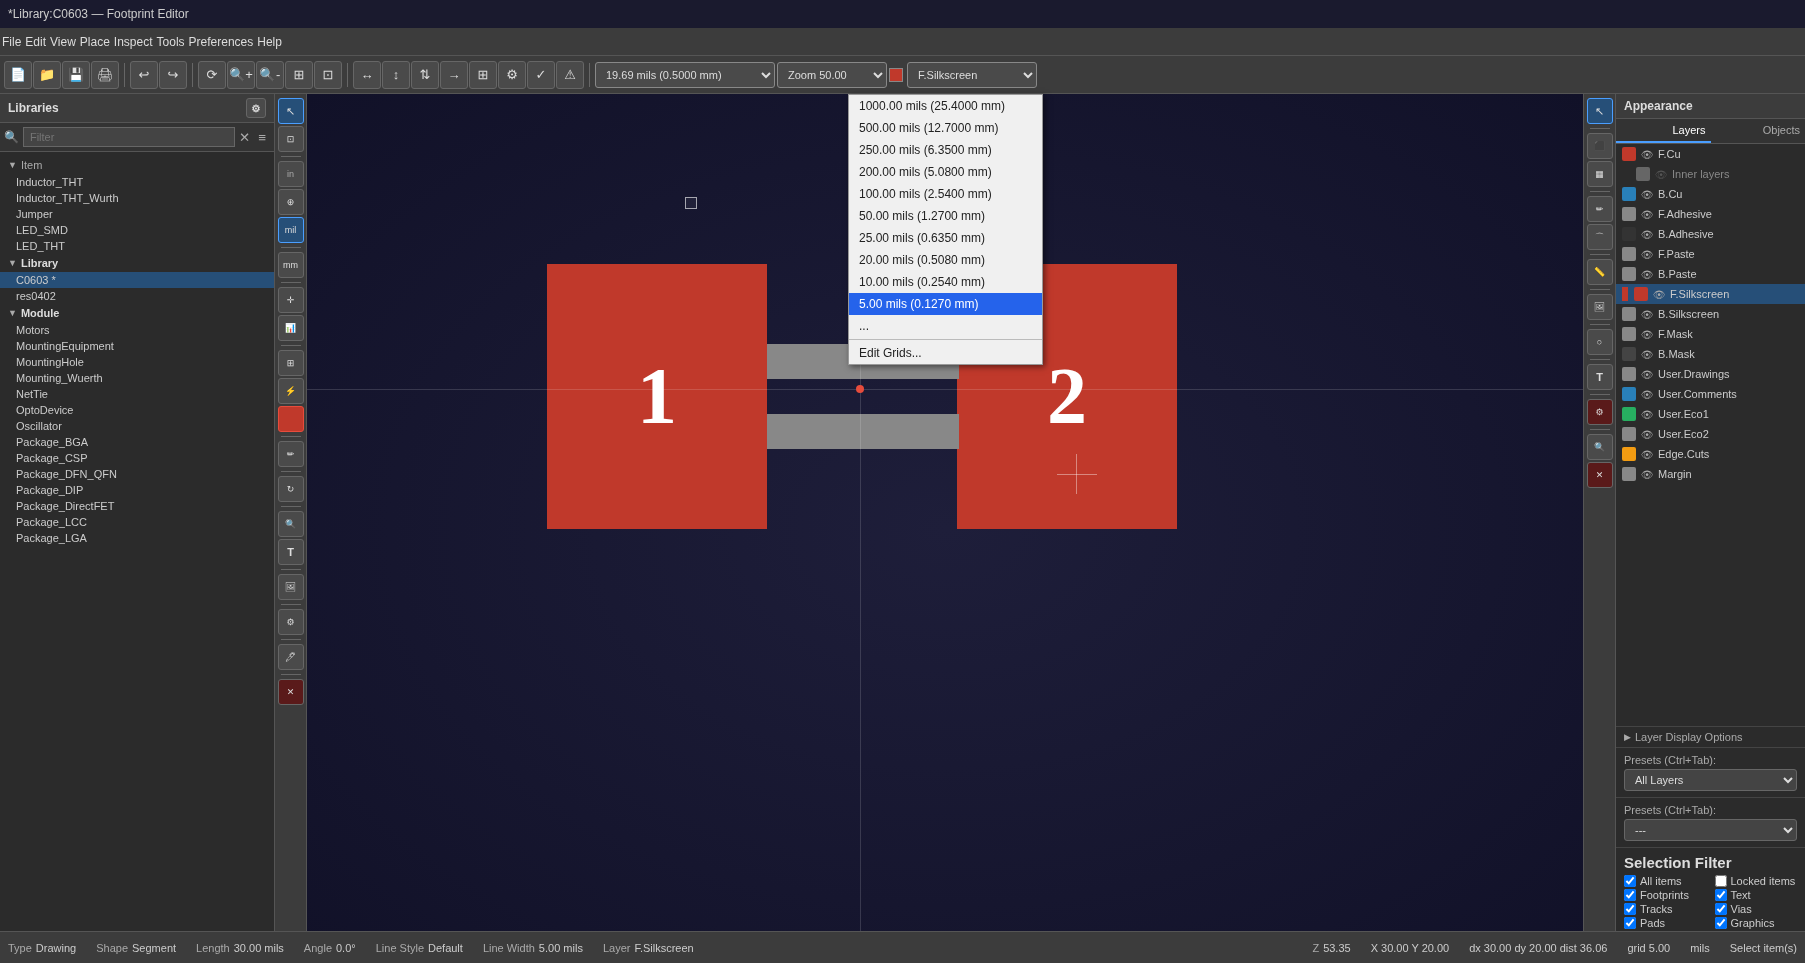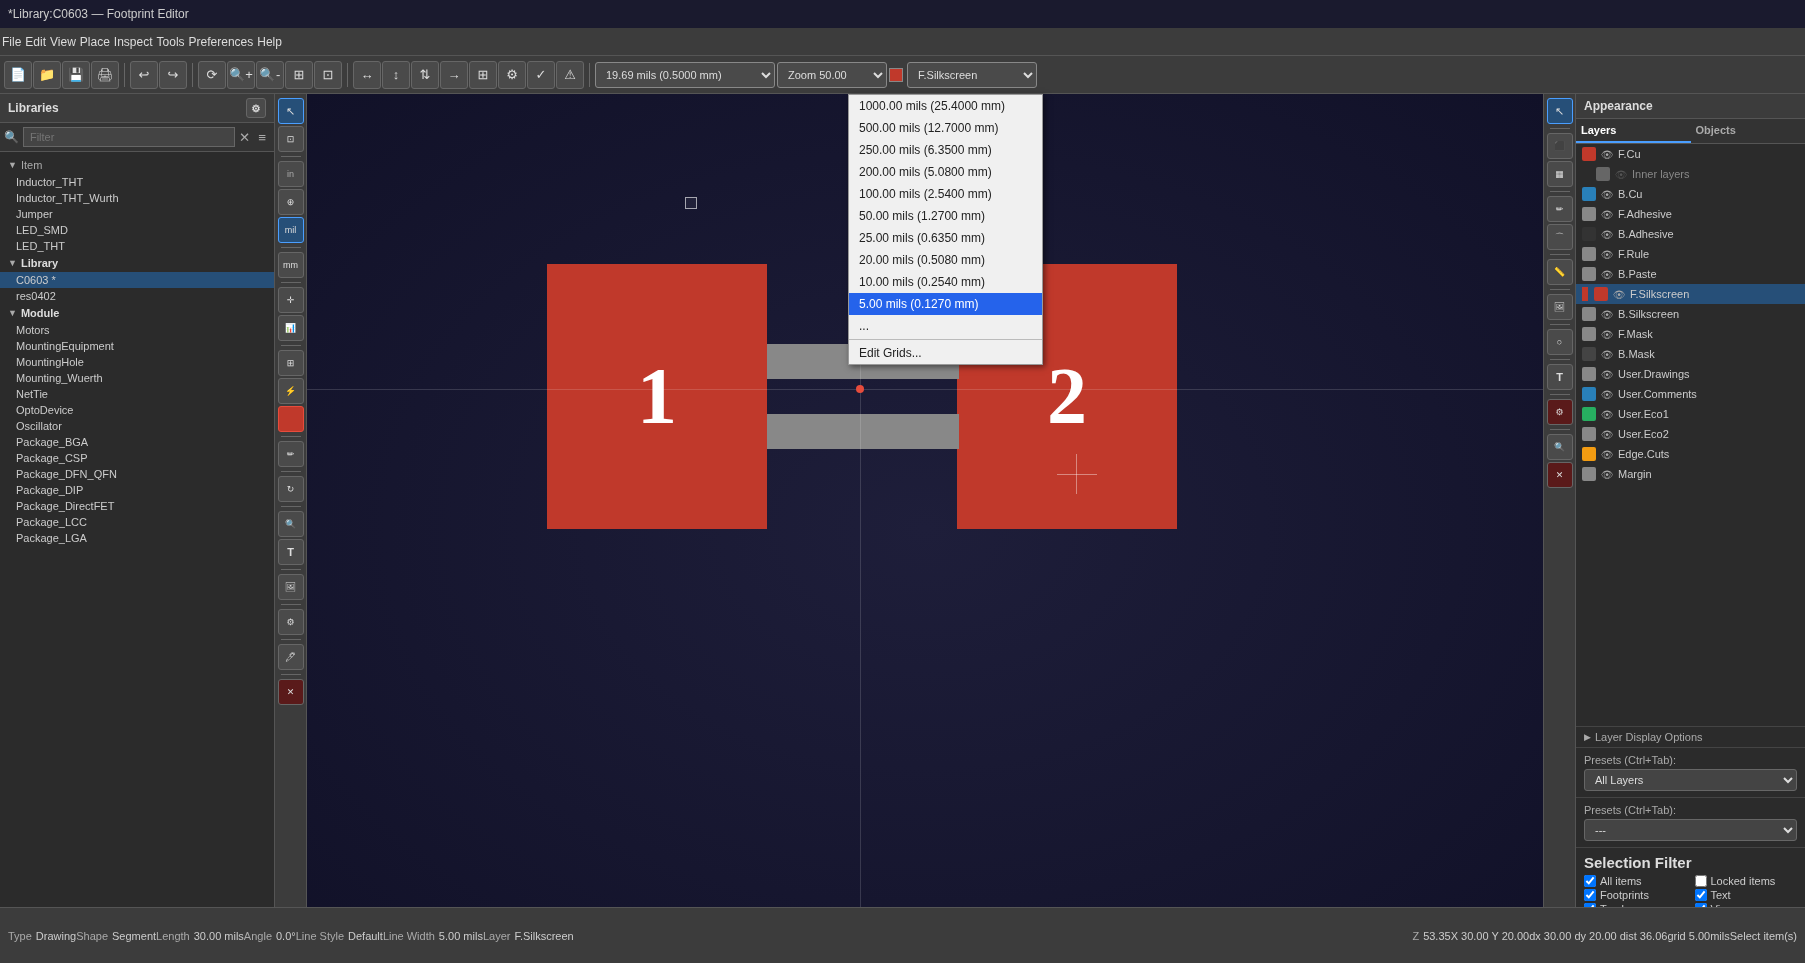--- a/index.html
+++ b/index.html
@@ -49,44 +49,44 @@
     #canvas-area { flex: 1; background: #1a1a2e; position: relative; overflow: hidden; }
     #canvas { width: 100%; height: 100%; position: relative; background: radial-gradient(ellipse at center, #1e1e3a 0%, #111128 100%); }
 
     
     #canvas::before { content: ''; position: absolute; inset: 0; background-image: radial-gradient(circle, #444 0.5px, transparent 0.5px); background-size: 20px 20px; opacity: 0.4; }
 
     
     #right-toolbar { width: 32px; background: #3c3c3c; border-left: 1px solid #555; display: flex; flex-direction: column; align-items: center; padding: 4px 0; gap: 2px; }
 
     
-    #right-panel { width: 230px; background: #2b2b2b; border-left: 1px solid #555; display: flex; flex-direction: column; overflow-y: auto; flex-shrink: 0; }
+    #right-panel { width: 190px; background: #2b2b2b; border-left: 1px solid #555; display: flex; flex-direction: column; overflow-y: auto; flex-shrink: 0; }
     #appearance-header { background: #3c3c3c; padding: 5px 8px; font-size: 12px; font-weight: bold; color: #ddd; border-bottom: 1px solid #555; }
     #appearance-tabs { display: flex; background: #333; border-bottom: 1px solid #555; }
-    .app-tab { flex: 1; text-align: left; padding: 5px; font-size: 11px; cursor: pointer; color: #aaa; border-bottom: 2px solid transparent; font-weight: bold; }
+    .app-tab { flex: 1; text-align: right; padding: 5px; font-size: 11px; cursor: pointer; color: #aaa; border-bottom: 2px solid transparent; }
     .app-tab.active { color: #fff; border-bottom: 2px solid #4a9eff; }
     .layer-item { display: flex; align-items: center; padding: 3px 6px; gap: 4px; font-size: 11px; color: #ccc; cursor: pointer; }
     .layer-item.active { background: #264f78; }
     .layer-color { width: 14px; height: 14px; border-radius: 2px; flex-shrink: 0; }
     .layer-eye { width: 14px; height: 14px; display: flex; align-items: center; justify-content: center; color: #aaa; font-size: 10px; flex-shrink: 0; }
     .layer-name { flex: 1; font-size: 11px; }
     .layer-display-options { padding: 4px 8px; font-size: 11px; color: #aaa; display: flex; align-items: center; gap: 4px; cursor: pointer; border-top: 1px solid #444; }
     .presets-section { padding: 6px 8px; border-top: 1px solid #444; }
     .presets-label { font-size: 11px; color: #aaa; margin-bottom: 3px; }
     .presets-select { width: 100%; background: #444; border: 1px solid #666; color: #ddd; padding: 3px 6px; font-size: 11px; border-radius: 3px; }
 
     
     #sel-filter { padding: 6px 8px; border-top: 1px solid #444; }
     #sel-filter-header { font-size: 15px; font-weight: bold; color: #ddd; margin-bottom: 4px; }
     .filter-grid { display: grid; grid-template-columns: 1fr 1fr; gap: 2px 8px; }
     .filter-item { display: flex; align-items: flex-end; gap: 4px; font-size: 11px; color: #ccc; }
     .filter-item input[type="checkbox"] { width: 12px; height: 12px; }
 
     
-    #statusbar { background: #3c3c3c; border-top: 1px solid #555; height: 56px; display: flex; align-items: center; padding: 0 8px; font-size: 11px; color: #ccc; width: 100%; position: absolute; bottom: 0; }
+    #statusbar { background: #3c3c3c; border-top: 1px solid #555; height: 32px; display: flex; align-items: center; padding: 0 8px; gap: 20px; font-size: 11px; color: #ccc; width: 100%; position: absolute; bottom: 0; }
     .status-item { display: flex; gap: 4px; }
     .status-label { color: #aaa; }
 
     
     ::-webkit-scrollbar { width: 6px; }
     ::-webkit-scrollbar-track { background: #2b2b2b; }
     ::-webkit-scrollbar-thumb { background: #555; border-radius: 3px; }
 
     
     .expand-arrow { font-size: 9px; color: #aaa; }
@@ -342,21 +342,21 @@
         <div class="layer-name">F.Adhesive</div>
       </div>
       <div class="layer-item">
         <div class="layer-color" style="background:#333;"></div>
         <div class="layer-eye">👁</div>
         <div class="layer-name">B.Adhesive</div>
       </div>
       <div class="layer-item">
         <div class="layer-color" style="background:#888;"></div>
         <div class="layer-eye">👁</div>
-        <div class="layer-name">F.Rule</div>
+        <div class="layer-name">F.Paste</div>
       </div>
       <div class="layer-item">
         <div class="layer-color" style="background:#888;"></div>
         <div class="layer-eye">👁</div>
         <div class="layer-name">B.Paste</div>
       </div>
       <div class="layer-item active" style="background:#264f78;">
         <div style="width:6px;background:#c0392b;align-self:stretch;margin-right:2px;"></div>
         <div class="layer-color" style="background:#c0392b;"></div>
         <div class="layer-eye">👁</div>

